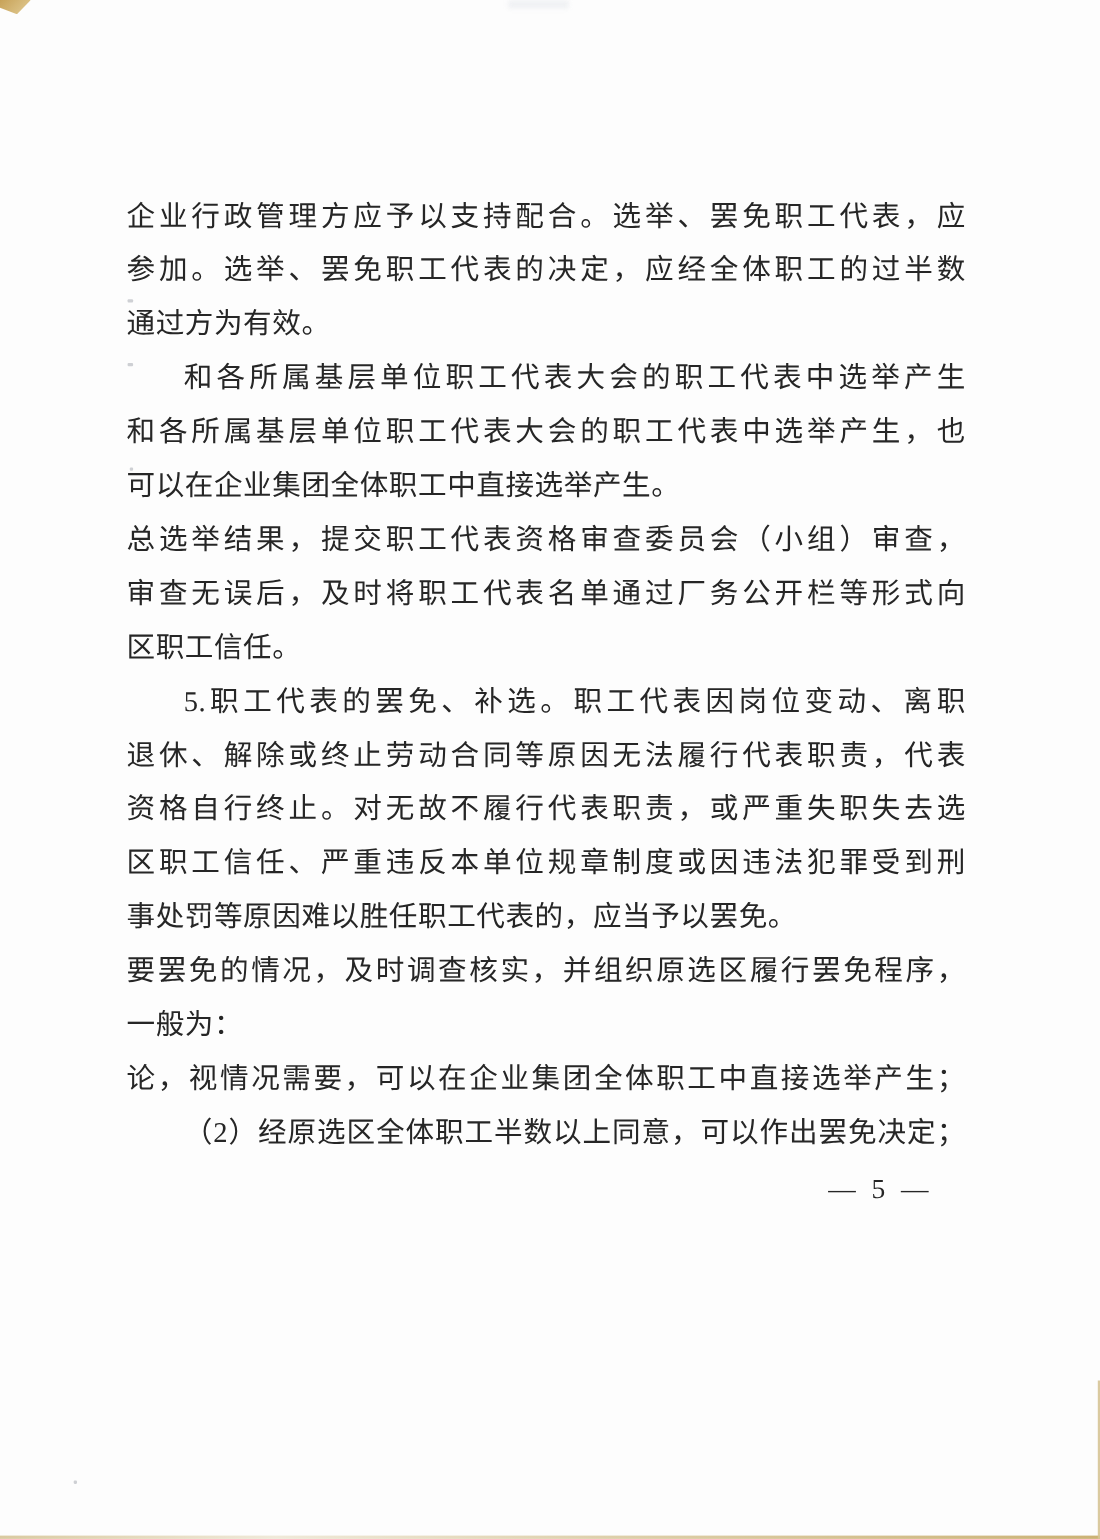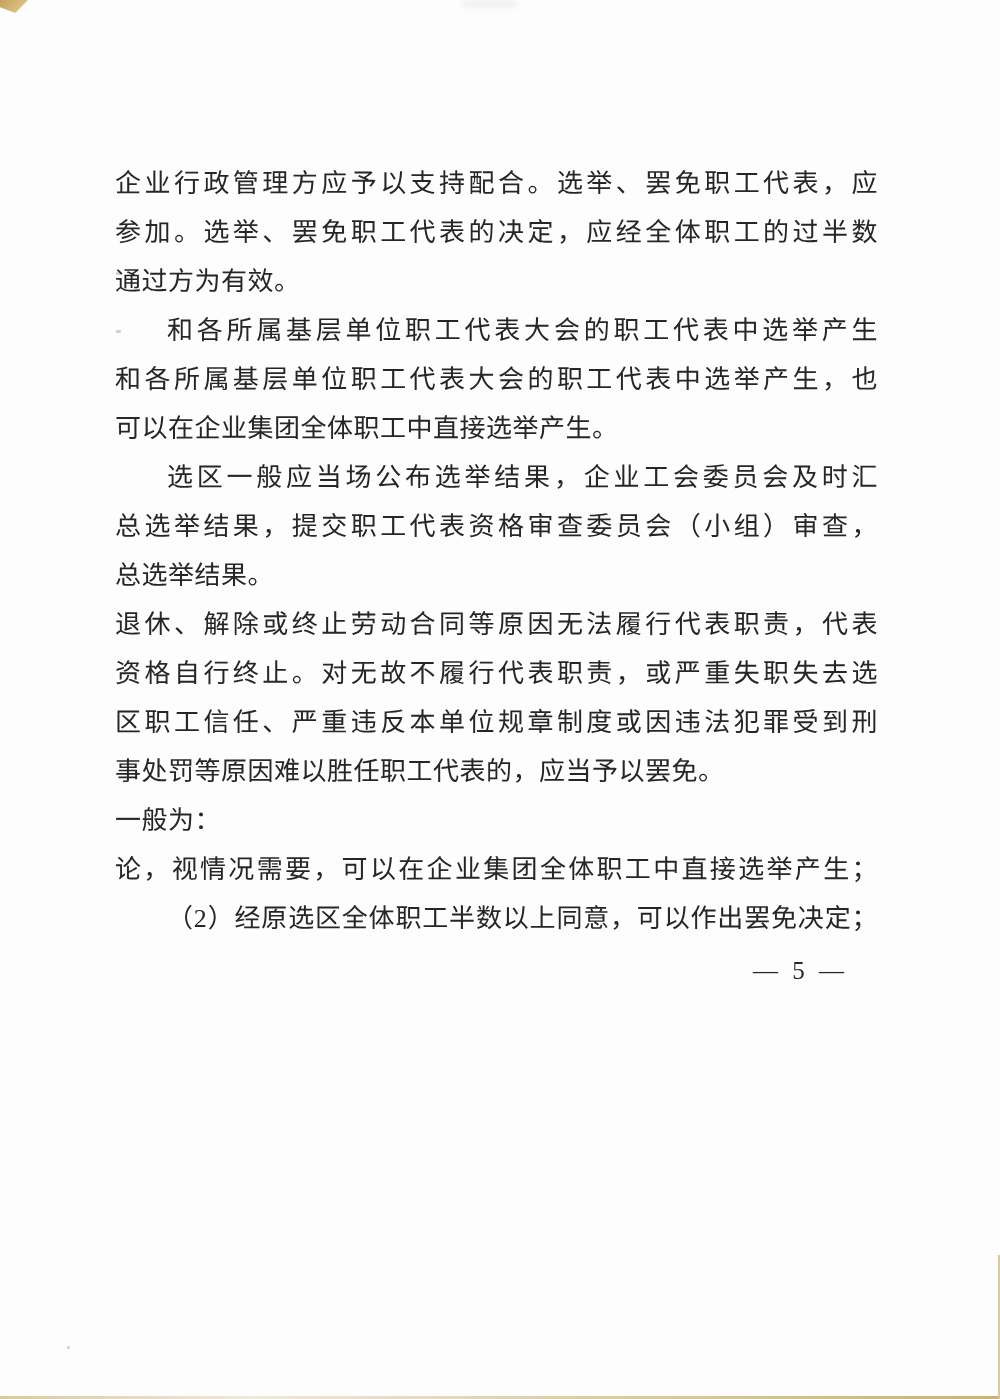--- a/index.html
+++ b/index.html
@@ -15,21 +15,21 @@
   body {
     position: relative;
     background: var(--paper);
     overflow: hidden;
     font-family: "Liberation Serif", "DejaVu Serif", serif;
   }
   
   .text-block {
     position: absolute;
     left: 115px;
-    top: 159px;
+    top: 172px;
     width: 763px;
   }
   .text-line {
     height: 49px;
     line-height: 49px;
     font-size: 26px;
     color: var(--ink);
     white-space: normal;
     letter-spacing: 0.5px;
   }
@@ -105,25 +105,27 @@
 <div class="speck s4"></div>
 
 <div class="text-block">
   <div>
       <div class="text-line justify">企业行政管理方应予以支持配合。选举、罢免职工代表，应</div>
       <div class="text-line justify">参加。选举、罢免职工代表的决定，应经全体职工的过半数</div>
       <div class="text-line">通过方为有效。</div>
       <div class="text-line indent justify">和各所属基层单位职工代表大会的职工代表中选举产生</div>
       <div class="text-line justify">和各所属基层单位职工代表大会的职工代表中选举产生，也</div>
       <div class="text-line">可以在企业集团全体职工中直接选举产生。</div>
-      <div class="text-line indent justify">选区一般应当场公布选举结果，企业工会委员会及时汇</div>
       <div class="text-line justify">总选举结果，提交职工代表资格审查委员会（小组）审查，</div>
-      <div class="text-line">总选举结果。</div>
+      <div class="text-line justify">审查无误后，及时将职工代表名单通过厂务公开栏等形式向</div>
+      <div class="text-line">区职工信任。</div>
+      <div class="text-line indent justify">5.职工代表的罢免、补选。职工代表因岗位变动、离职</div>
       <div class="text-line justify">退休、解除或终止劳动合同等原因无法履行代表职责，代表</div>
       <div class="text-line justify">资格自行终止。对无故不履行代表职责，或严重失职失去选</div>
       <div class="text-line justify">区职工信任、严重违反本单位规章制度或因违法犯罪受到刑</div>
       <div class="text-line">事处罚等原因难以胜任职工代表的，应当予以罢免。</div>
+      <div class="text-line justify">要罢免的情况，及时调查核实，并组织原选区履行罢免程序，</div>
       <div class="text-line">一般为：</div>
       <div class="text-line justify">论，视情况需要，可以在企业集团全体职工中直接选举产生；</div>
       <div class="text-line indent justify">（2）经原选区全体职工半数以上同意，可以作出罢免决定；</div>
     </div>
   <div class="page-number">— 5 —</div>
 </div>
 
 </body></html>

